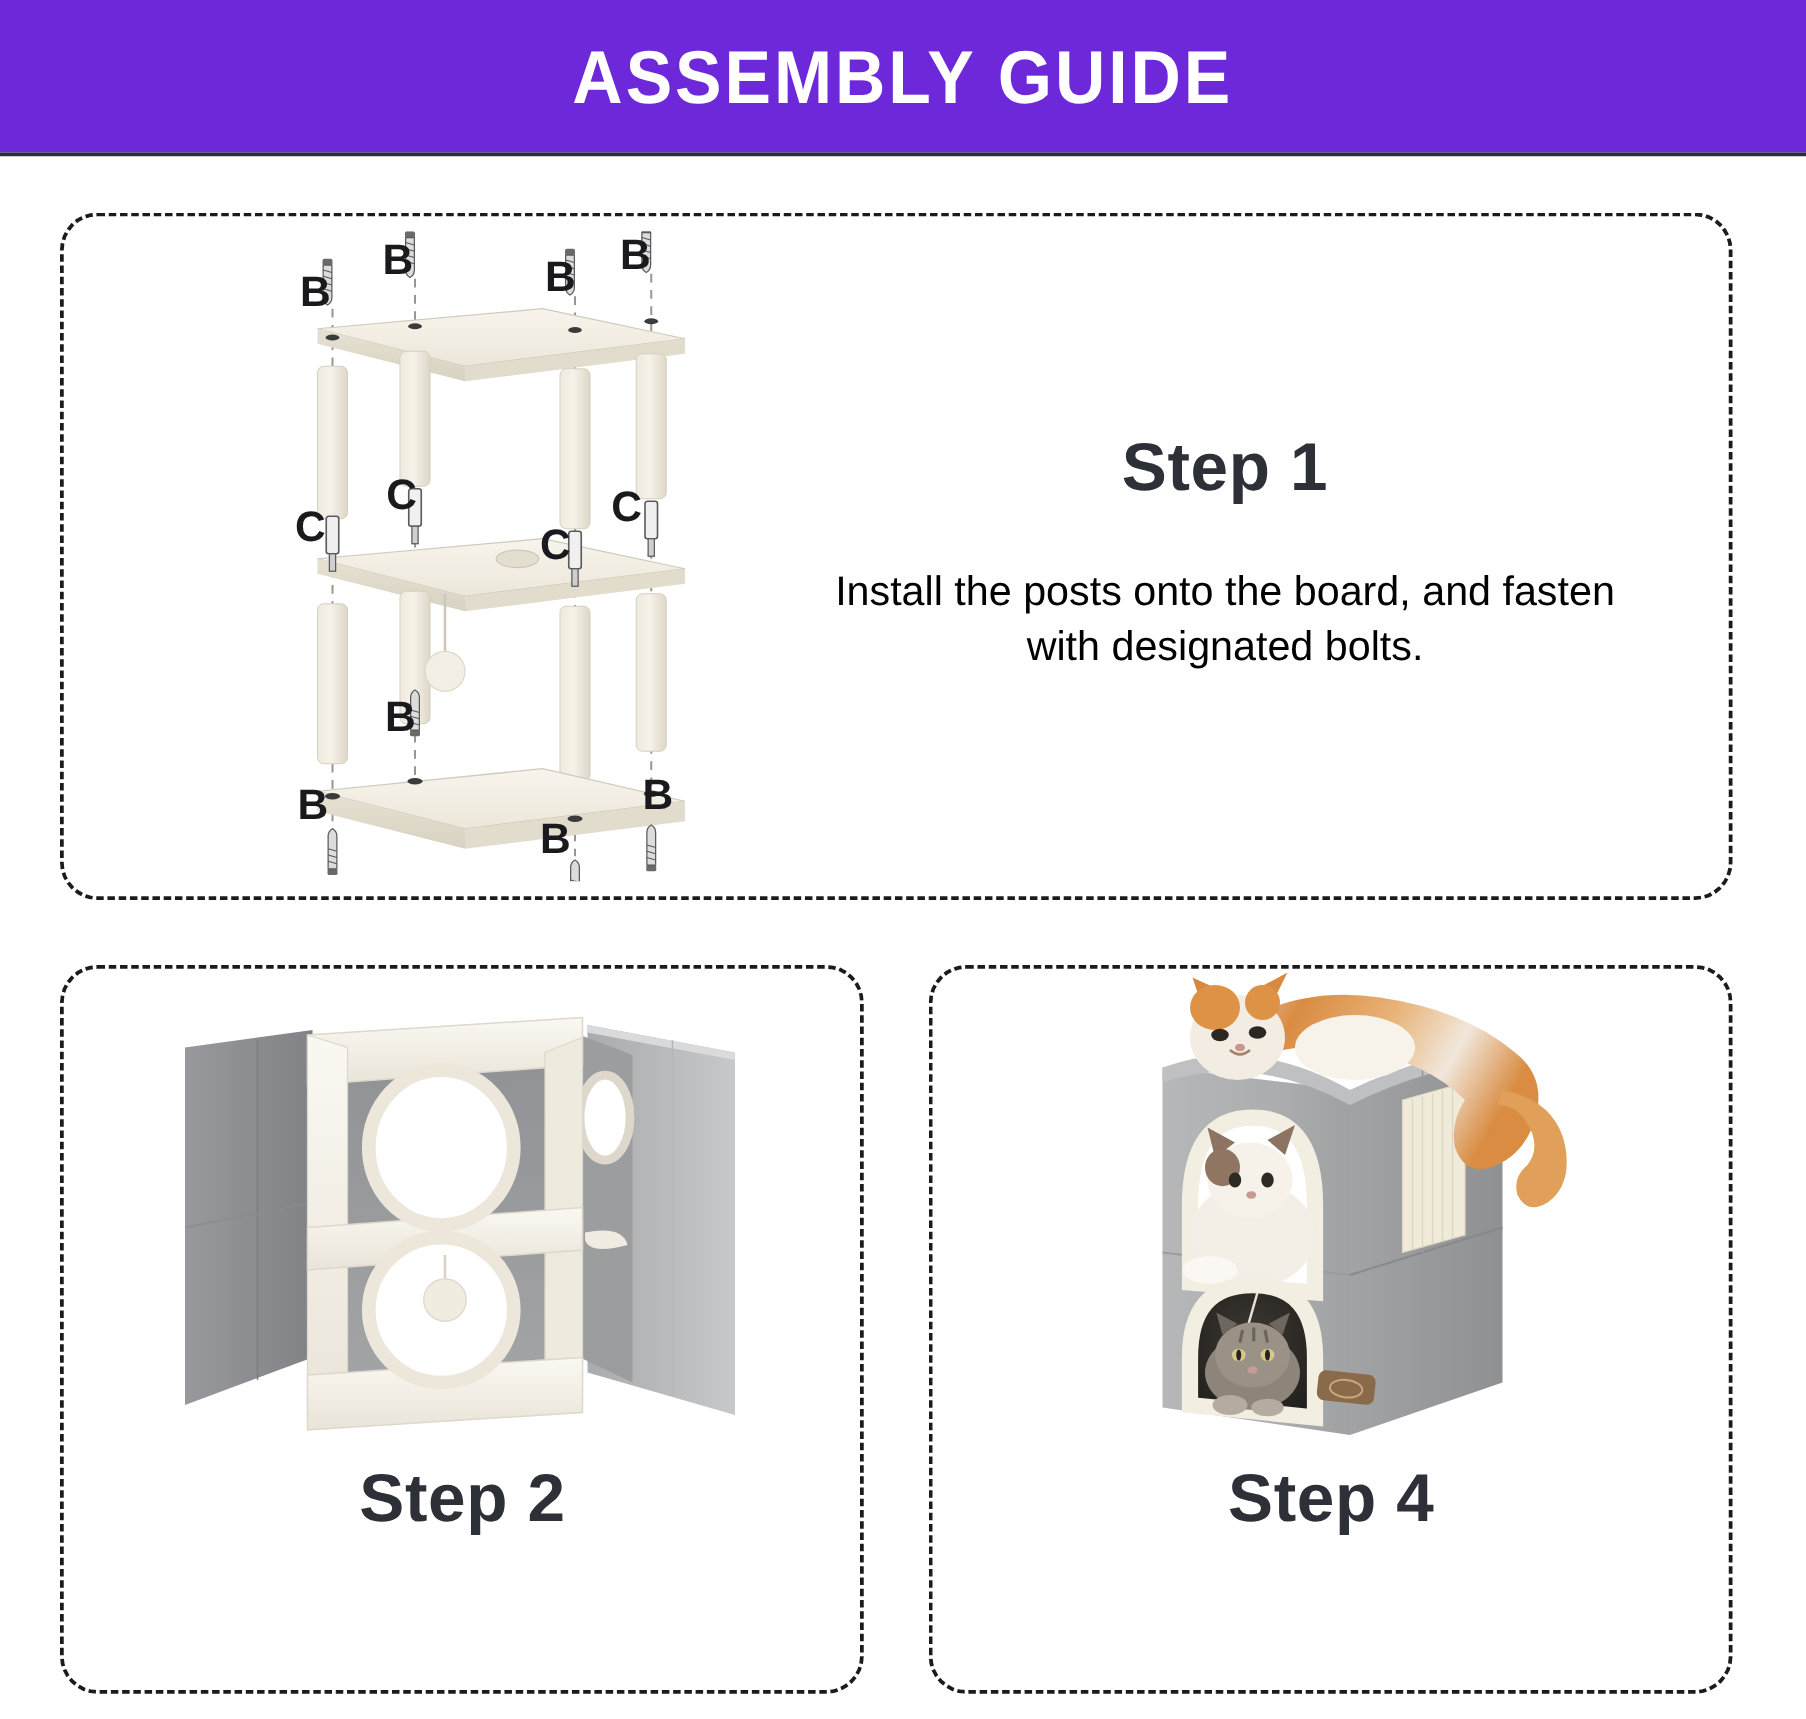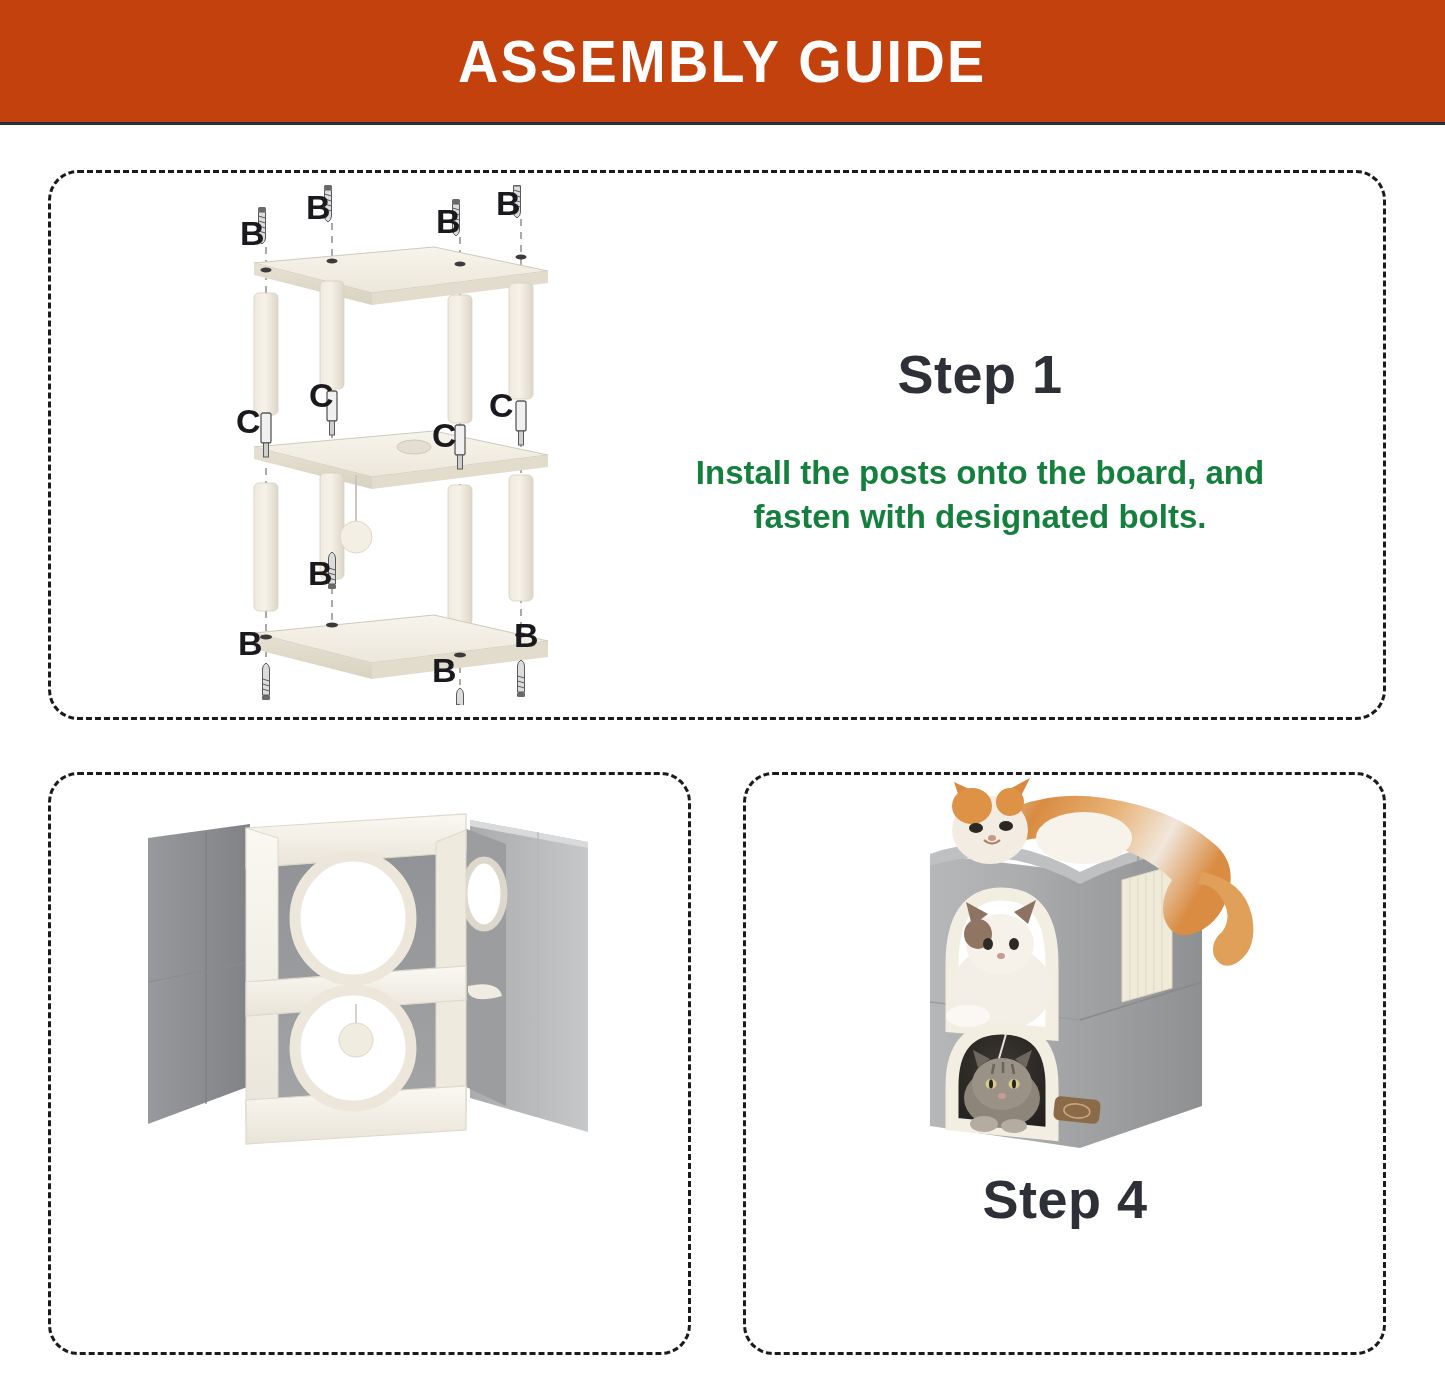--- a/index.html
+++ b/index.html
@@ -15,21 +15,21 @@
     font-family: "Liberation Sans", sans-serif;
     color: #2e3038;
   }
 
   
   .header-bar {
     position: absolute;
     left: 0; top: 0;
     width: 1445px;
     height: 122px;
-    background: #c2410c;
+    background: #6d28d9;
     display: flex;
     align-items: center;
     justify-content: center;
   }
   .header-underline {
     position: absolute;
     left: 0; top: 122px;
     width: 1445px;
     height: 3px;
     background: #2b2d36;
@@ -60,23 +60,23 @@
   .step-heading {
     font-size: 54px;
     font-weight: bold;
     color: #2e3038;
     text-align: center;
     letter-spacing: 0.5px;
     margin: 0;
   }
   .step-body {
     font-size: 33px;
-    font-weight: 700;
+    font-weight: 400;
     line-height: 1.32;
-    color: #15803d;
+    color: #000000;
     text-align: center;
     margin: 0;
   }
 
   #step1-text {
     position: absolute;
     left: 650px; top: 343px;
     width: 660px;
   }
   #step1-text .step-heading { margin-bottom: 46px; }
@@ -378,20 +378,21 @@
 
       <g>
         <line x1="238" y1="218" x2="238" y2="240" stroke="#d8d3c6" stroke-width="2"></line>
         <circle cx="238" cy="254" r="17" fill="#f1ece0" stroke="#ddd8cb" stroke-width="1"></circle>
       </g>
     </g>
   </svg>
 </div>
 
 <div id="step2-text">
+  <div class="step-heading">Step 2</div>
 </div>
 
 <div class="panel" id="panel-step3"></div>
 
 <div class="art" id="art-step3">
   <svg viewBox="0 0 455 395" xmlns="http://www.w3.org/2000/svg">
     <defs>
       <linearGradient id="linenF" x1="0" y1="0" x2="1" y2="0">
         <stop offset="0%" stop-color="#b6b7b8"></stop>
         <stop offset="60%" stop-color="#acadae"></stop>

